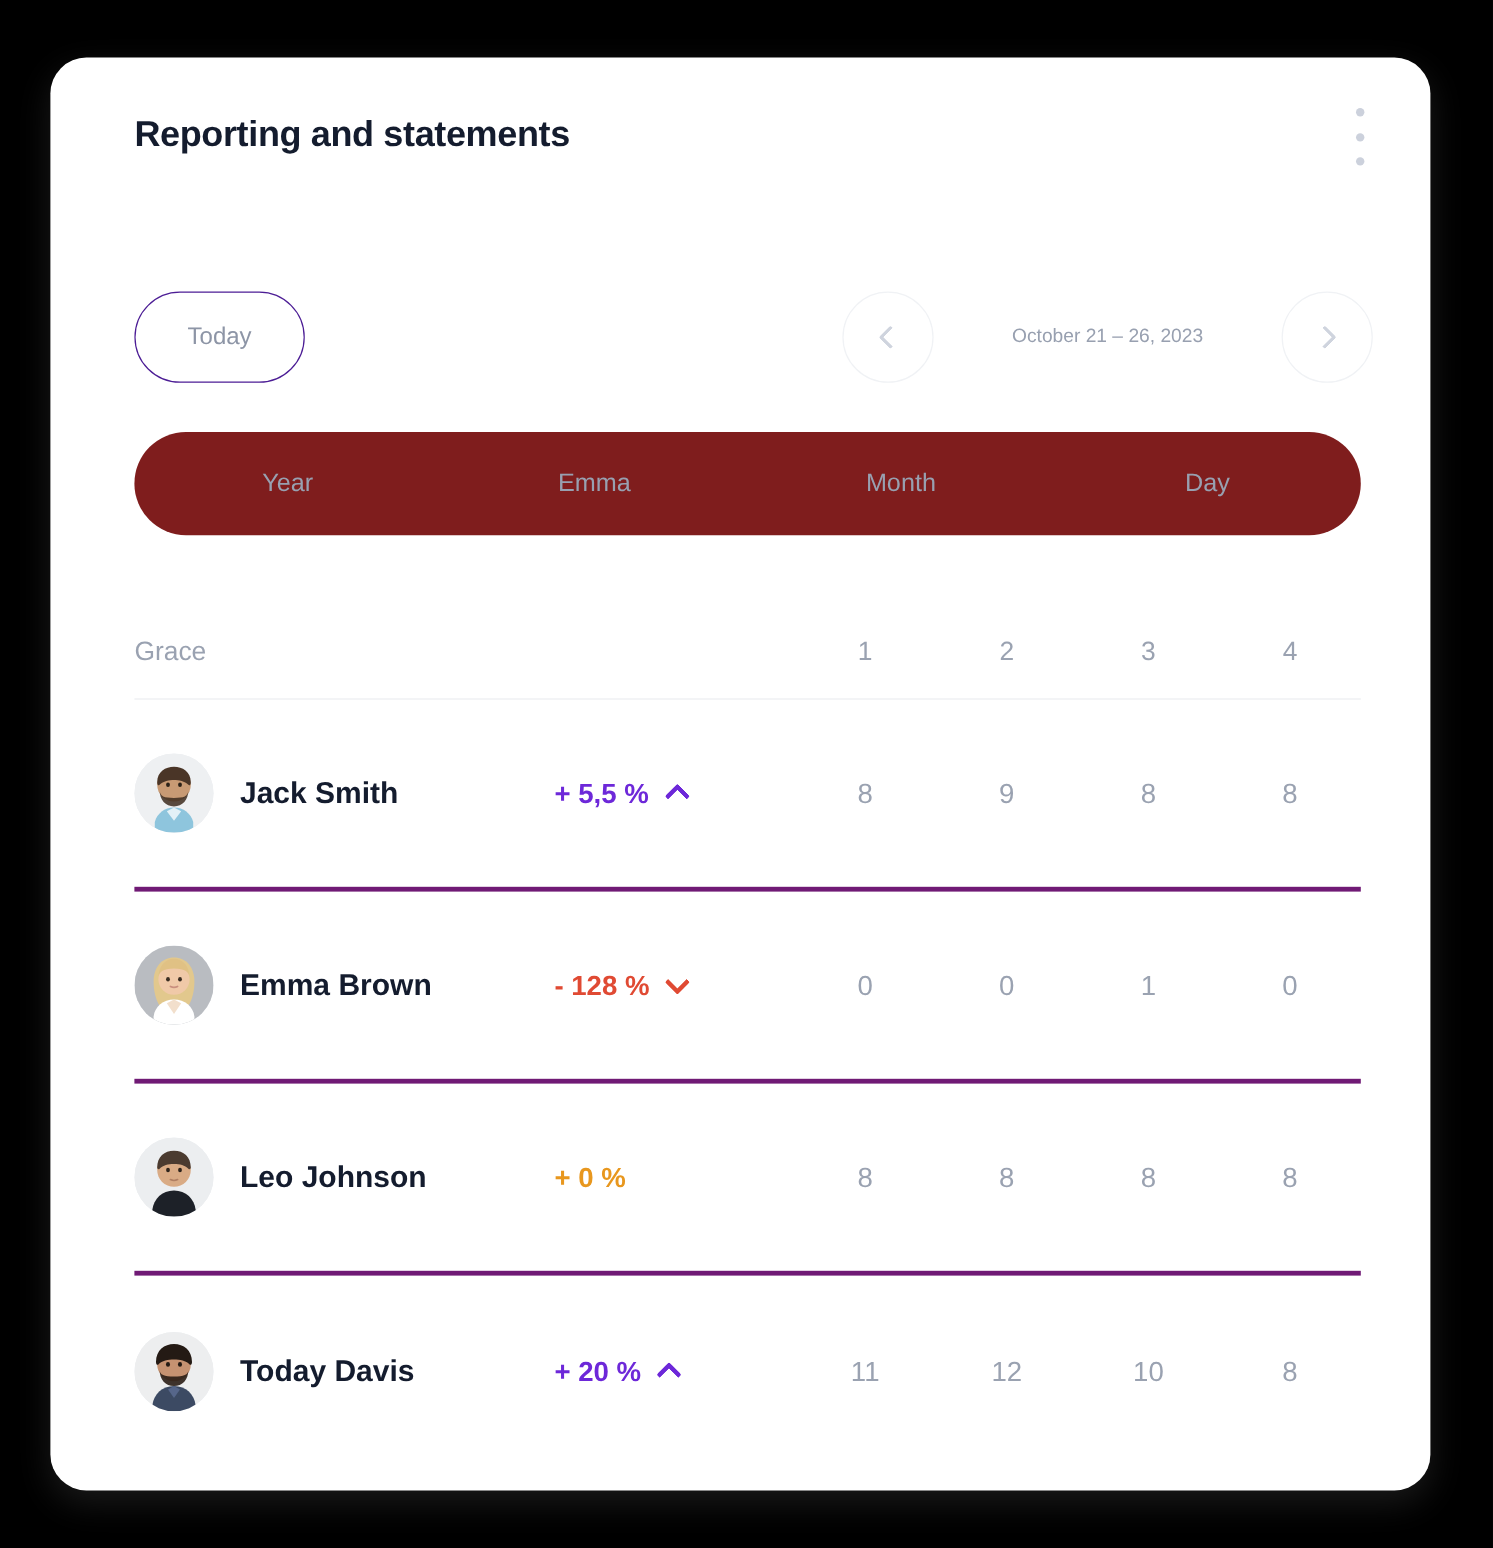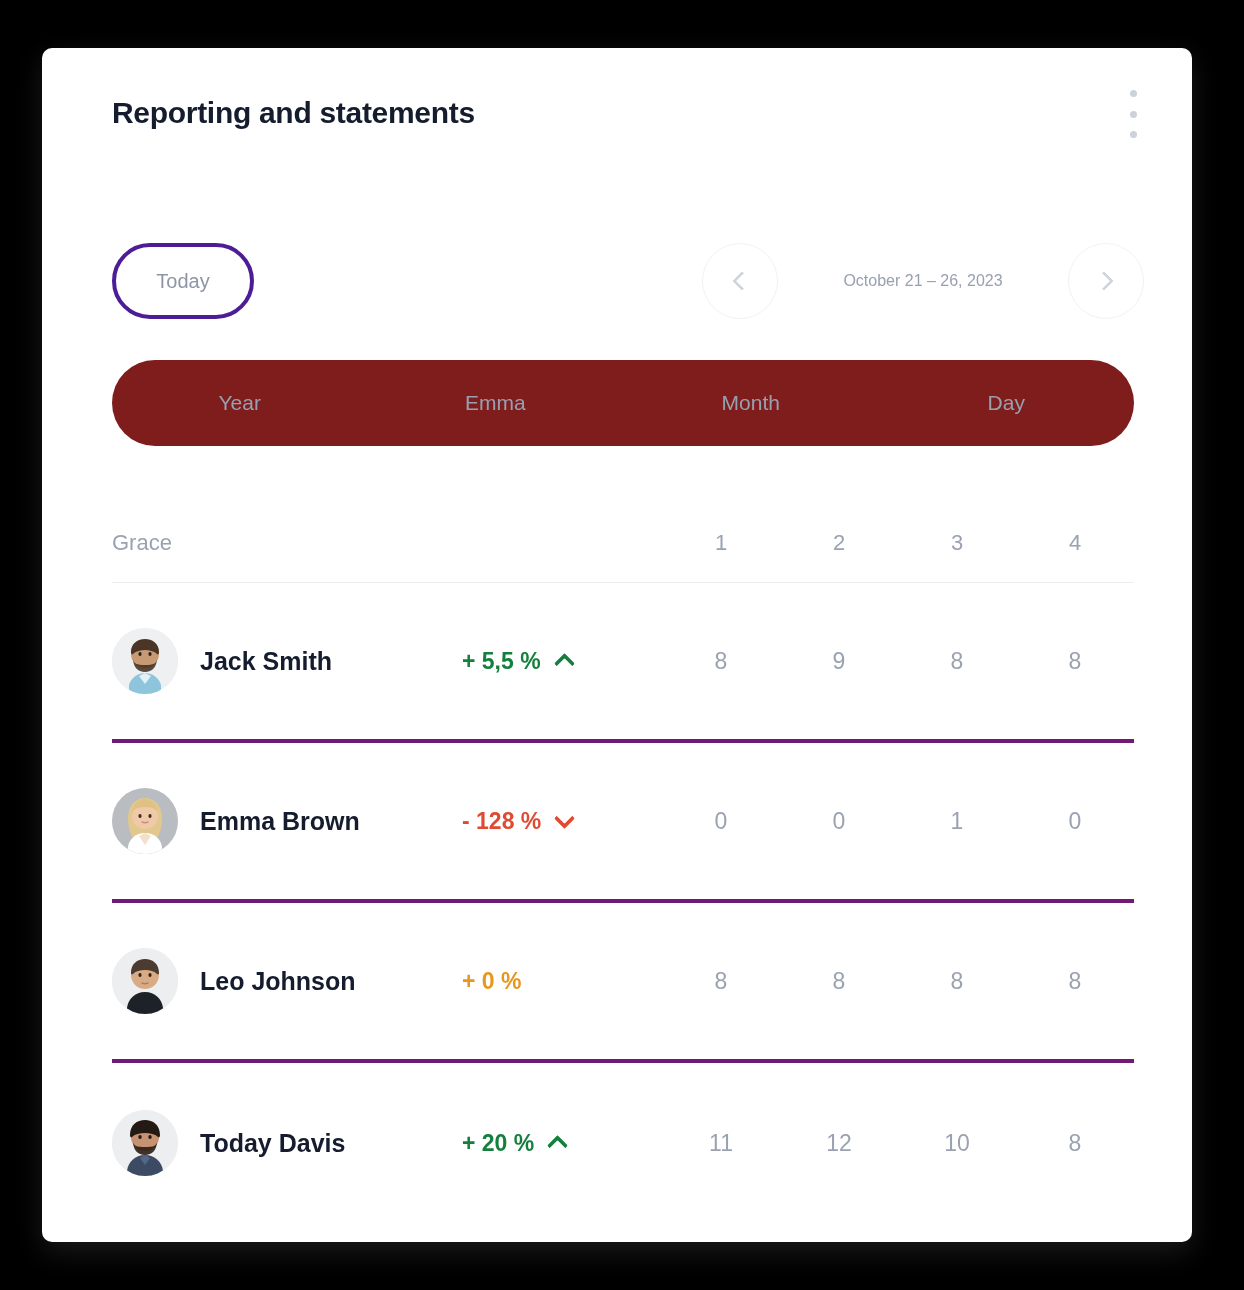--- a/index.html
+++ b/index.html
@@ -19,21 +19,21 @@
     background: #000000;
   }
 
   .card {
     position: absolute;
     left: 42px;
     top: 48px;
     width: 1150px;
     height: 1194px;
     background: #ffffff;
-    border-radius: 10px;
+    border-radius: 30px;
     box-shadow: 0 10px 28px rgba(255,255,255,0.10);
     overflow: hidden;
   }
 
   
   .card-header {
     position: absolute;
     left: 0; top: 0;
     width: 100%;
     height: 120px;
@@ -77,21 +77,21 @@
     width: 100%;
     height: 90px;
   }
 
   .today-pill {
     position: absolute;
     left: 70px;
     top: 0;
     width: 142px;
     height: 76px;
-    border: 4px solid #4c1d95;
+    border: 1px solid #4c1d95;
     border-radius: 38px;
     display: flex;
     align-items: center;
     justify-content: center;
     font-size: 20px;
     color: #8d95a6;
     cursor: pointer;
     background: #ffffff;
   }
 
@@ -216,21 +216,21 @@
   }
 
   .delta-cell {
     display: flex;
     align-items: center;
     gap: 16px;
     font-size: 23px;
     font-weight: bold;
     white-space: nowrap;
   }
-  .delta-up   { color: #15803d; }
+  .delta-up   { color: #6d28d9; }
   .delta-down { color: #e04a33; }
   .delta-flat { color: #e8971e; }
 
   .arrow {
     width: 15px;
     height: 15px;
     border-top: 4px solid currentColor;
     border-right: 4px solid currentColor;
     border-radius: 2px;
     flex: none;

